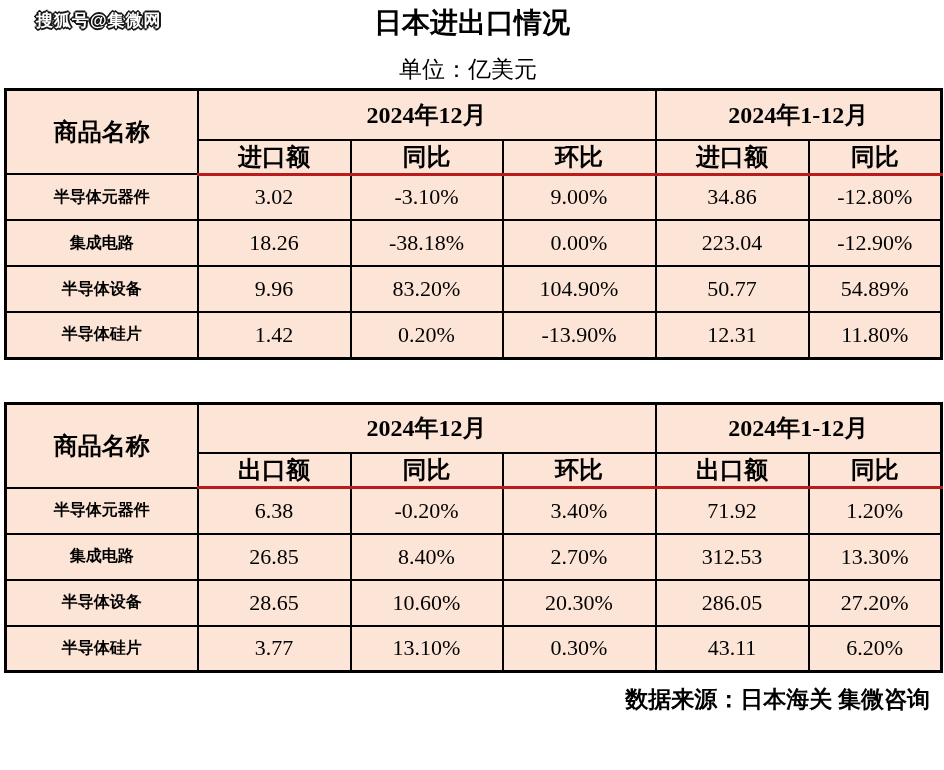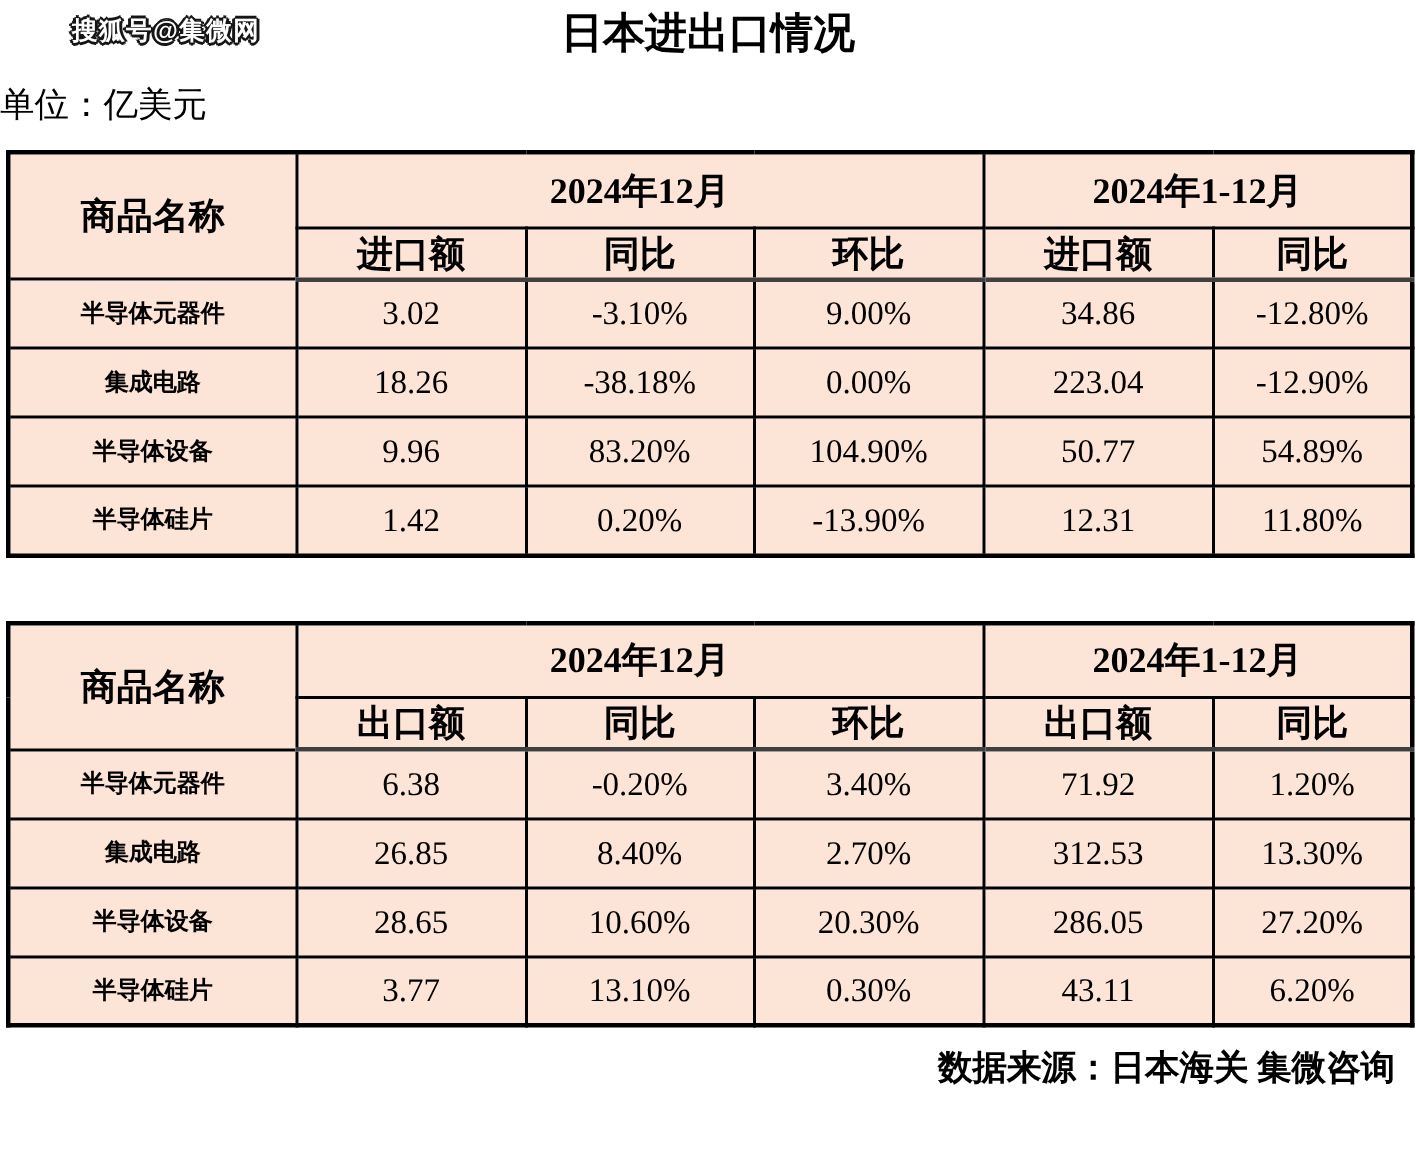--- a/index.html
+++ b/index.html
@@ -15,32 +15,31 @@
   .watermark {
     position: absolute; top: 9px; left: 36px;
     font-family: "Liberation Sans", "DejaVu Sans", sans-serif;
     font-weight: bold; font-size: 17px; letter-spacing: 1px;
     color: #ffffff;
     text-shadow:
       -1px -1px 0 #161616, 1px -1px 0 #161616,
       -1px 1px 0 #161616, 1px 1px 0 #161616,
       -2px 0 0 #161616, 2px 0 0 #161616,
       0 -2px 0 #161616, 0 2px 0 #161616;
-    margin-left: 12px;
   }
   .title {
     padding-top: 8px;
     text-align: center;
     font-size: 28px; font-weight: bold;
     line-height: 34px;
     font-family: Liberation Mono, monospace;
   }
   .unit-note {
-    margin: 14px 8px 16px 0;
-    text-align: left;
+    margin: 14px 8px 4px 0;
+    text-align: center;
     font-size: 23px;
     line-height: 28px;
   }
   table.data-table {
     margin: 0 0 0 4px;
     width: 936px;
     border-collapse: collapse;
     table-layout: fixed;
     border: 3px solid #000;
   }
@@ -48,21 +47,21 @@
   .data-table th, .data-table td {
     border: 2px solid #000;
     background: #fce4d6;
     text-align: center;
     vertical-align: middle;
     padding: 0;
     overflow: hidden;
   }
   .data-table th { font-size: 24px; font-weight: bold; }
   .data-table tr.h1 th { height: 50px; }
-  .data-table tr.h2 th { height: 31px; border-bottom: 3px solid #404040; }
+  .data-table tr.h2 th { height: 31px; border-bottom: 3px solid #b91c1c; }
   .data-table td { height: 46px; font-size: 22px; }
   .data-table td.rowname { font-size: 16px; font-weight: bold; }
   .source-note {
     margin: 13px 14px 0 0;
     text-align: right;
     font-size: 23px; font-weight: bold;
     line-height: 28px;
   }
 </style>
 </head>

